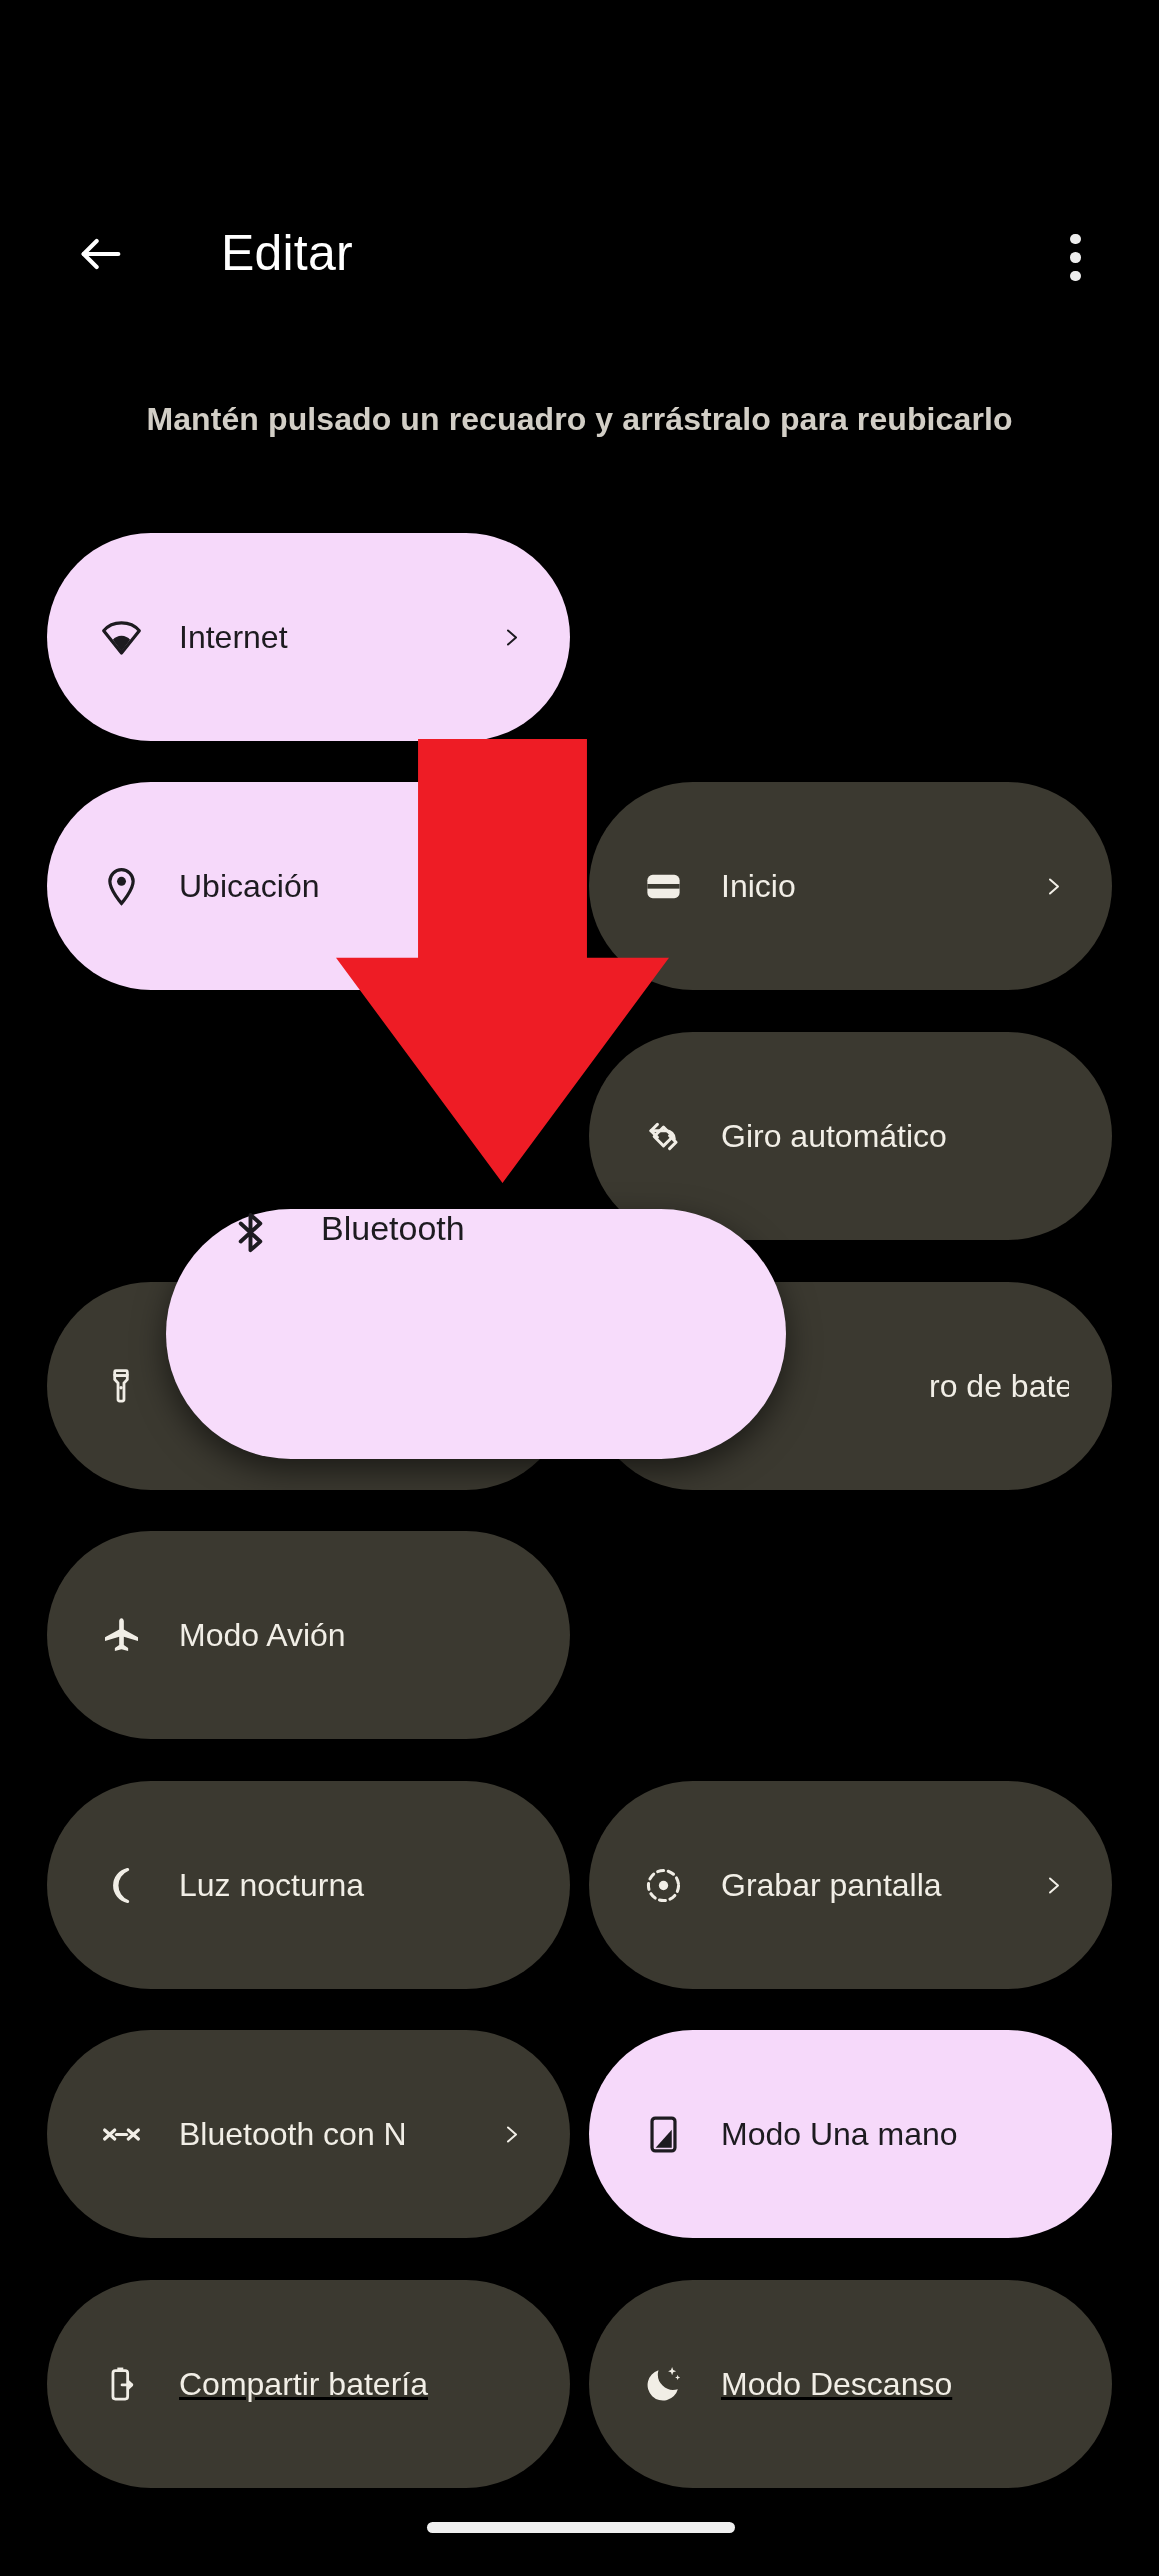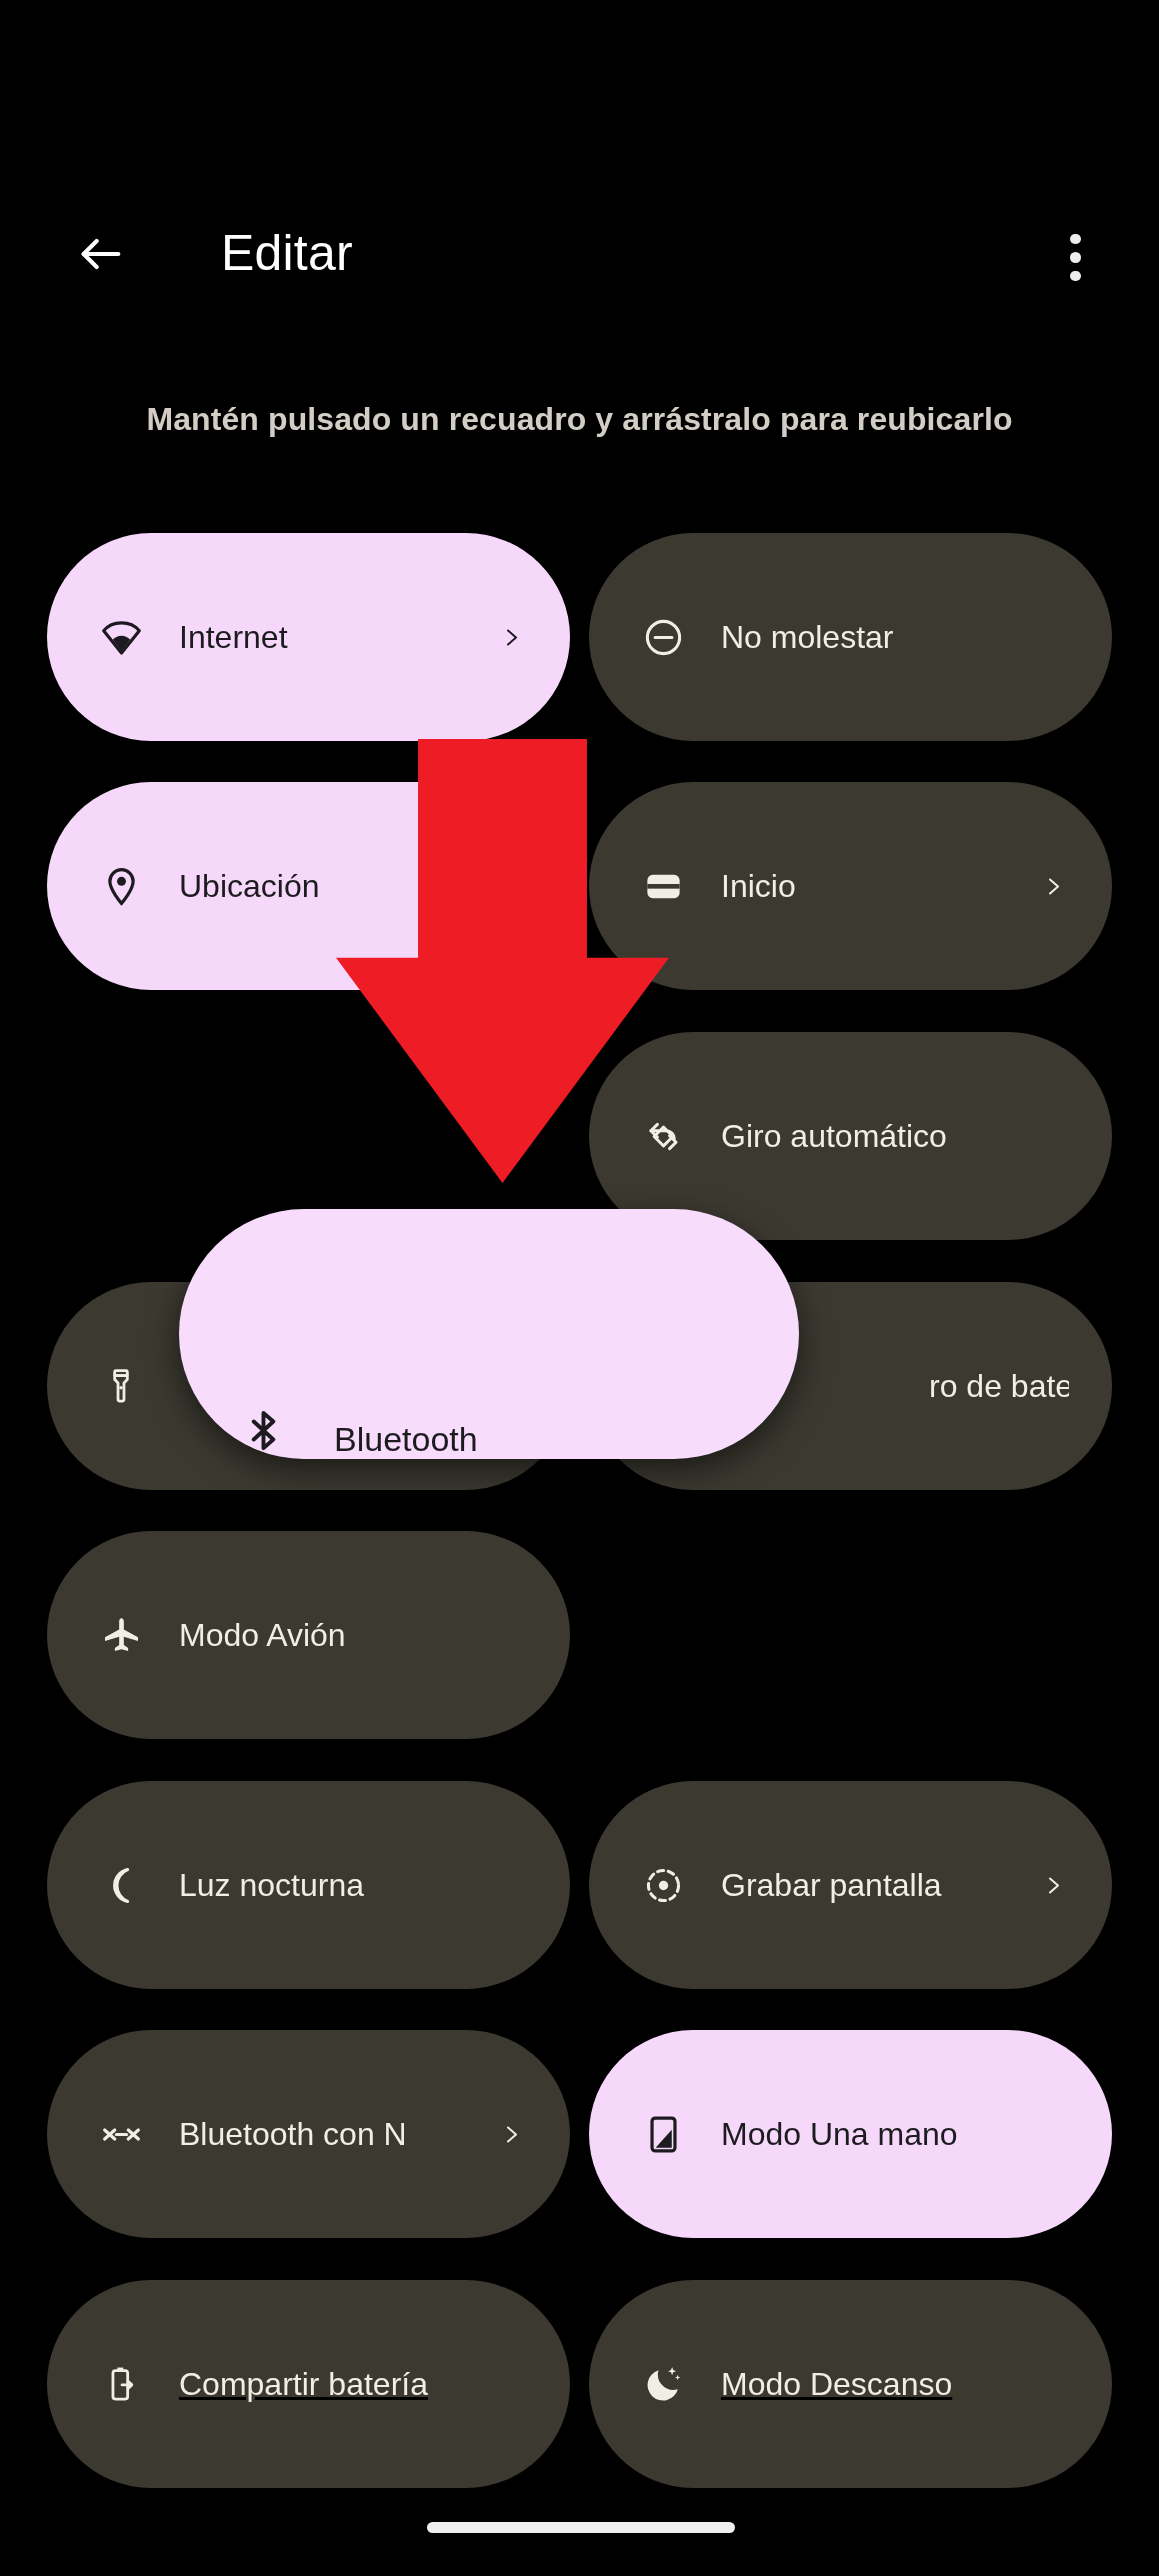--- a/index.html
+++ b/index.html
@@ -141,28 +141,28 @@
   .row3 { top: 1032px; }
   .row4 { top: 1282px; }
   .row5 { top: 1531px; }
   .row6 { top: 1781px; }
   .row7 { top: 2030px; }
   .row8 { top: 2280px; text-decoration: underline; }
 
   
   .drag-tile {
     position: absolute;
-    left: 179px;
+    left: 166px;
     top: 1209px;
     width: 620px;
     height: 250px;
     border-radius: 125px;
     background: #F7DCFB;
     display: flex;
-    align-items: flex-end;
+    align-items: flex-start;
     padding-left: 61px;
     box-sizing: border-box;
     z-index: 40;
     box-shadow: 0 11.3px 32px rgba(0,0,0,0.55);
   }
   .drag-tile .t-icon { width: 52px; height: 52px; }
   .drag-tile .t-label {
     margin-left: 42px;
     font-size: 34px;
     color: #1D1B20;
@@ -227,29 +227,20 @@
       </svg>
     </span>
     <span class="t-label">Internet</span>
     <span class="t-chevron">
       <svg width="24" height="35" viewBox="0 0 24 24" fill="none" stroke="#1D1B20" stroke-width="2" stroke-linecap="round" stroke-linejoin="round">
         <polyline points="9,5 17,12 9,19"></polyline>
       </svg>
     </span>
   </div>
 
-  <div class="tile col-right row1">
-    <span class="t-icon">
-      <svg width="43" height="43" viewBox="0 0 24 24" fill="none" stroke="#F1EEE6" stroke-width="1.7">
-        <circle cx="12" cy="12" r="9"></circle>
-        <line x1="7.3" y1="12" x2="16.7" y2="12" stroke-linecap="round"></line>
-      </svg>
-    </span>
-    <span class="t-label">No molestar</span>
-  </div>
 
   <div class="tile col-left row2 active">
     <span class="t-icon">
       <svg width="43" height="43" viewBox="0 0 24 24">
         <path d="M12 2.6c-3.6 0-6.5 2.9-6.5 6.5 0 4.9 6.5 12.3 6.5 12.3s6.5-7.4 6.5-12.3c0-3.6-2.9-6.5-6.5-6.5z" fill="none" stroke="#1D1B20" stroke-width="1.8"></path>
         <circle cx="12" cy="9.1" r="2.5" fill="#1D1B20"></circle>
       </svg>
     </span>
     <span class="t-label">Ubicación</span>
   </div>

